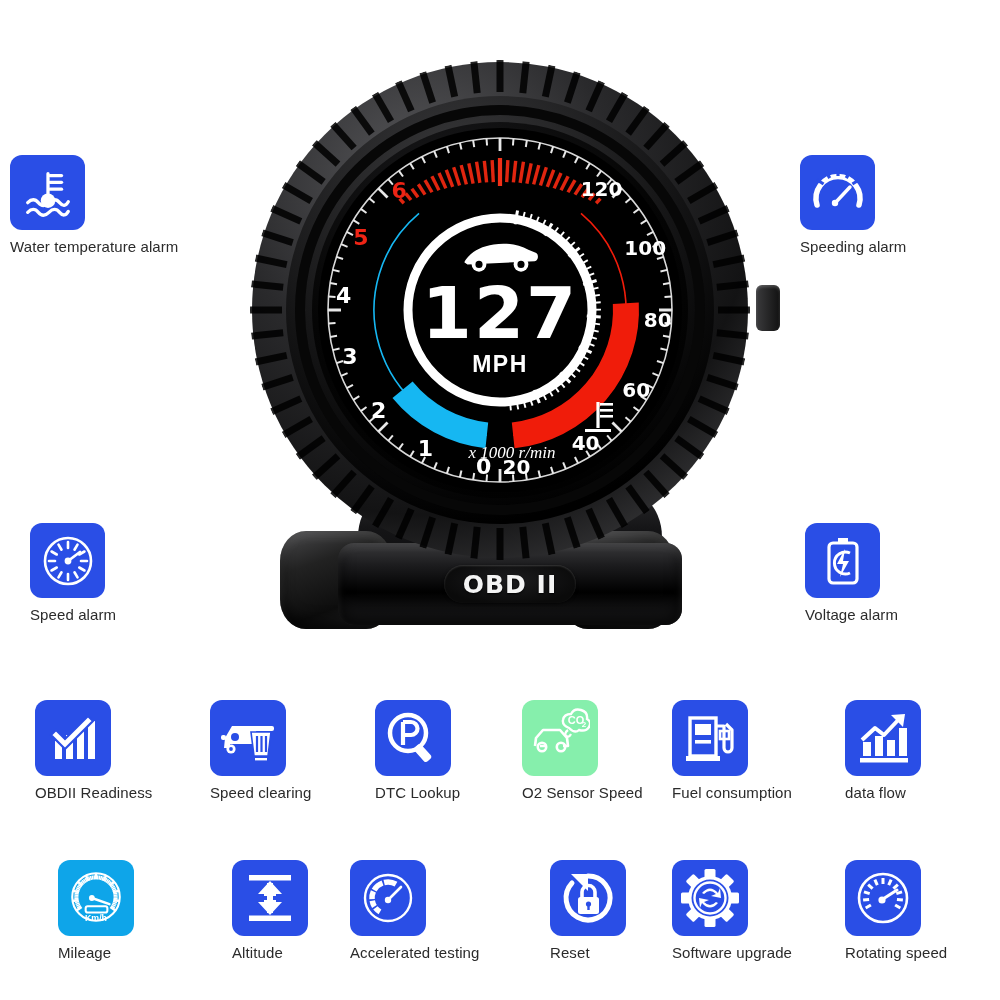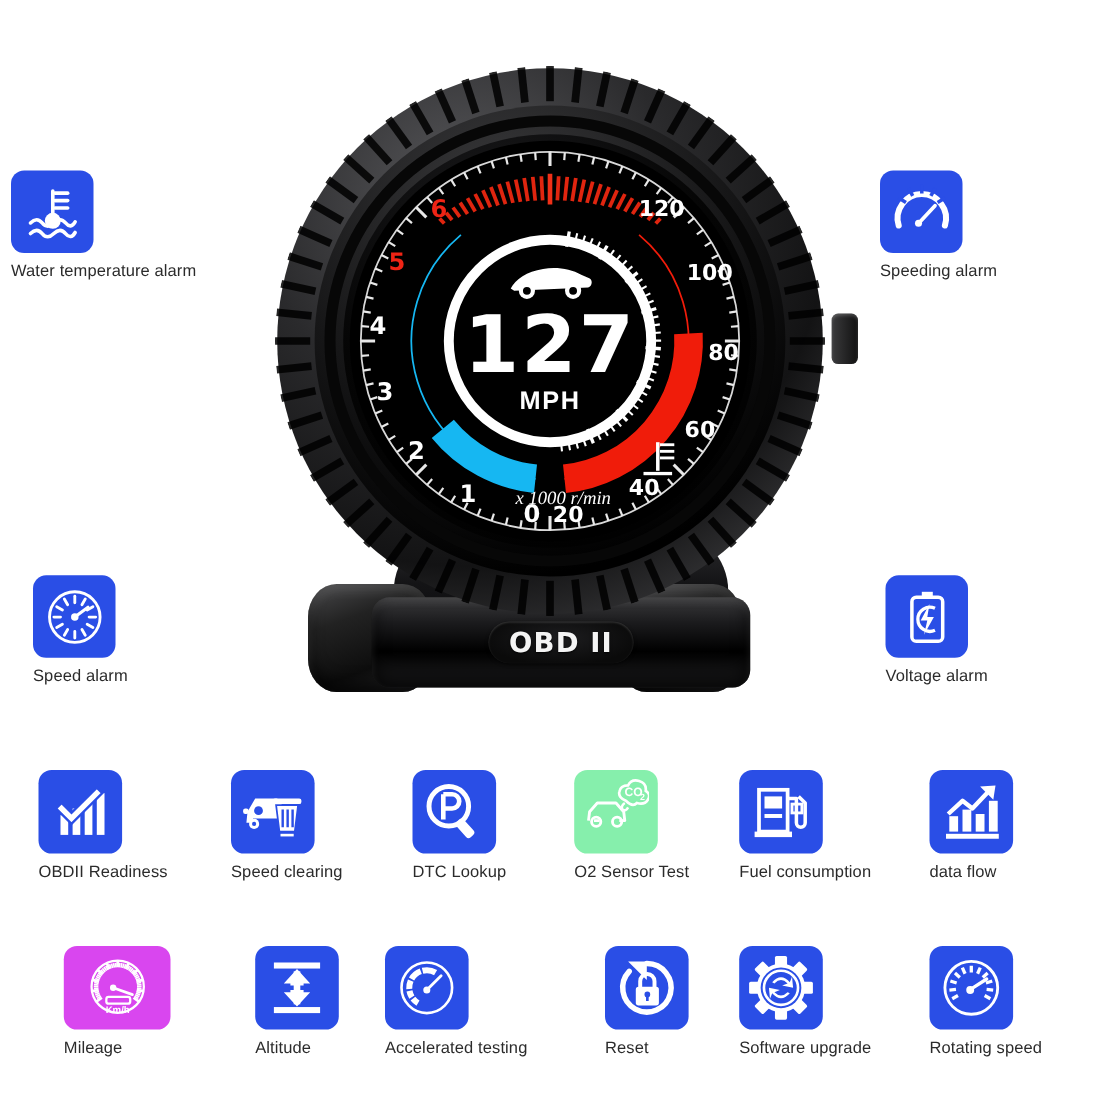--- a/index.html
+++ b/index.html
@@ -514,21 +514,21 @@
           <path d="M5 38 L6 30 L13 22 L30 22 L37 30 L38 38 L33 38 M15 38 L10 38"></path>
         </g>
         <circle cx="12" cy="39" r="4.2" fill="none" stroke="#fff" stroke-width="2.6"></circle>
         <circle cx="31" cy="39" r="4.2" fill="none" stroke="#fff" stroke-width="2.6"></circle>
         <path d="M39 20 q-7 -3 -6 -8 q1 -6 8 -6 q3 -6 10 -4 q7 2 6 9 q5 3 2 8 q-3 5 -10 3 q-4 4 -10 -2 Z" fill="none" stroke="#fff" stroke-width="2.4"></path>
         <path d="M38 22 q-4 3 -2 6 q3 2 5 -2" fill="none" stroke="#fff" stroke-width="2.2"></path>
         <text x="46" y="16" text-anchor="middle" font-family="Liberation Sans, sans-serif" font-size="11" font-weight="700" fill="#fff">CO</text>
         <text x="54" y="19" text-anchor="middle" font-family="Liberation Sans, sans-serif" font-size="8" font-weight="700" fill="#fff">2</text>
       </svg>
     </div>
-    <div class="cap">O2 Sensor Test</div>
+    <div class="cap">O2 Sensor Speed</div>
   </div>
 
   <div class="cell" style="left:672px;top:700px;width:150px;">
     <div class="tile" style="width:76px;height:76px;background:#2a4ee6;">
       <svg width="60" height="60" viewBox="0 0 60 60">
         <rect x="10" y="10" width="26" height="38" fill="none" stroke="#fff" stroke-width="3.4"></rect>
         <rect x="15" y="16" width="16" height="11" fill="#fff"></rect>
         <rect x="15" y="32" width="16" height="3.6" fill="#fff"></rect>
         <rect x="6" y="48" width="34" height="5" fill="#fff"></rect>
         <path d="M36 18 L44 18 L44 40 A4 4 0 0 0 52 40 L52 22 L46 16" fill="none" stroke="#fff" stroke-width="3.2" stroke-linejoin="round"></path>
@@ -547,21 +547,21 @@
         <rect x="46" y="20" width="8" height="28" fill="#fff"></rect>
         <rect x="7" y="50" width="48" height="4.5" fill="#fff"></rect>
         <path d="M9 32 L22 20 L31 27 L48 9" fill="none" stroke="#fff" stroke-width="4" stroke-linejoin="round"></path>
         <path d="M38 7 L52 6 L50 19 Z" fill="#fff"></path>
       </svg>
     </div>
     <div class="cap">data flow</div>
   </div>
 
   <div class="cell" style="left:58px;top:860px;width:115px;">
-    <div class="tile" style="width:97px;height:76px;background:#d946ef;">
+    <div class="tile" style="width:76px;height:76px;background:#0ea5e9;">
       <svg width="62" height="62" viewBox="0 0 60 60">
         <circle cx="30" cy="29" r="23" fill="none" stroke="#fff" stroke-width="2"></circle>
         <g id="mileageTicks" stroke="#fff" stroke-width="1.7" stroke-linecap="butt">
             <line x1="16.074415247087135" y1="38.75079941796778" x2="11.159502981353185" y2="42.19225803607405" stroke-width="2.4"></line>
             <line x1="15.277568135664543" y1="37.5" x2="11.813466520526788" y2="39.5" stroke-width="1.5"></line>
             <line x1="14.59276762037695" y1="36.18451044959189" x2="10.96753647223035" y2="37.874983496554684" stroke-width="1.5"></line>
             <line x1="14.025225446639556" y1="34.814342436536364" x2="10.266454963495924" y2="36.18242300983904" stroke-width="1.5"></line>
             <line x1="13.579260953085836" y1="33.399923766742845" x2="9.715557647929565" y2="34.435199947152924" stroke-width="1.5"></line>
             <line x1="13.258268198792464" y1="31.95201902033782" x2="7.349421680719214" y2="32.9939080863394" stroke-width="2.4"></line>
             <line x1="13.064690132440326" y1="30.481647626710185" x2="9.079911340073345" y2="30.830270597700817" stroke-width="1.5"></line>

